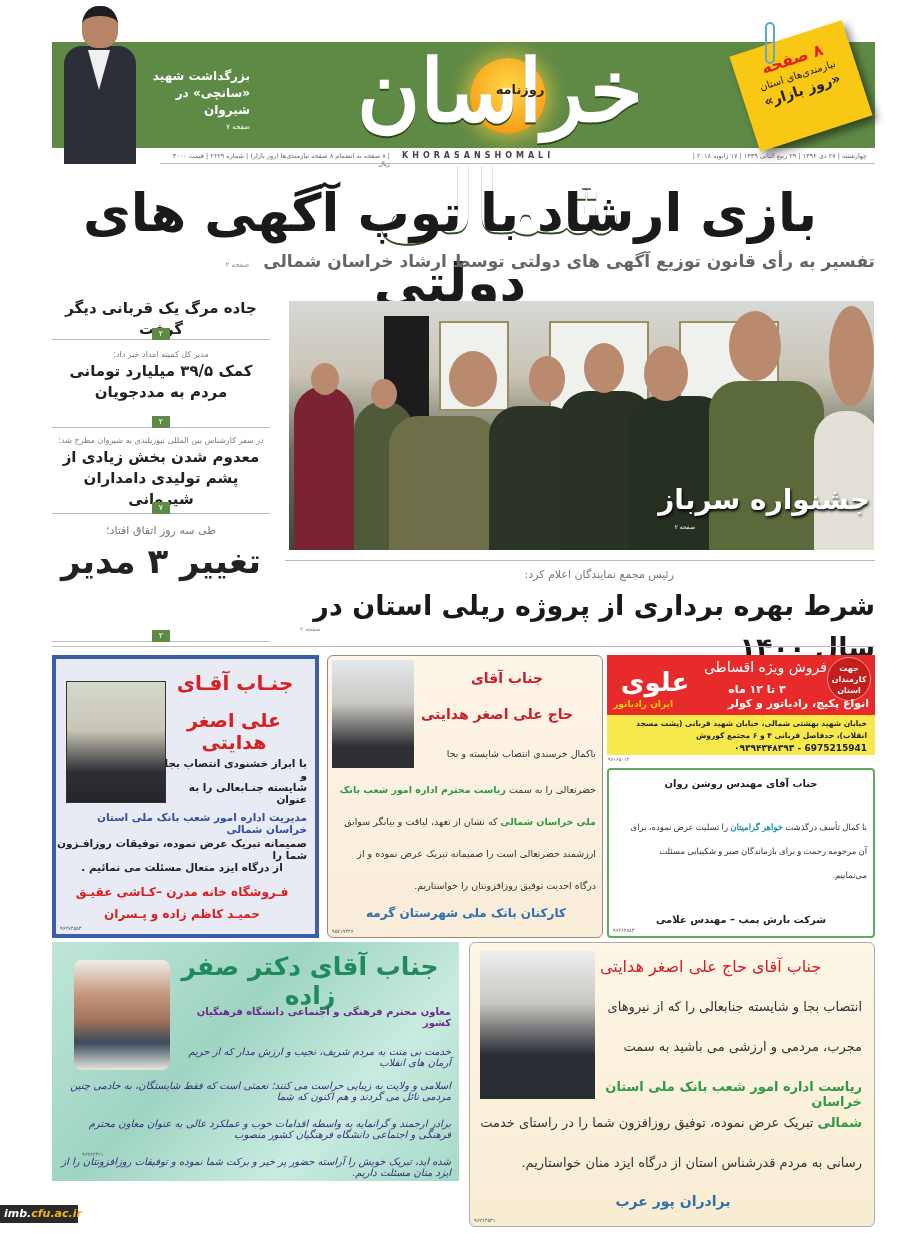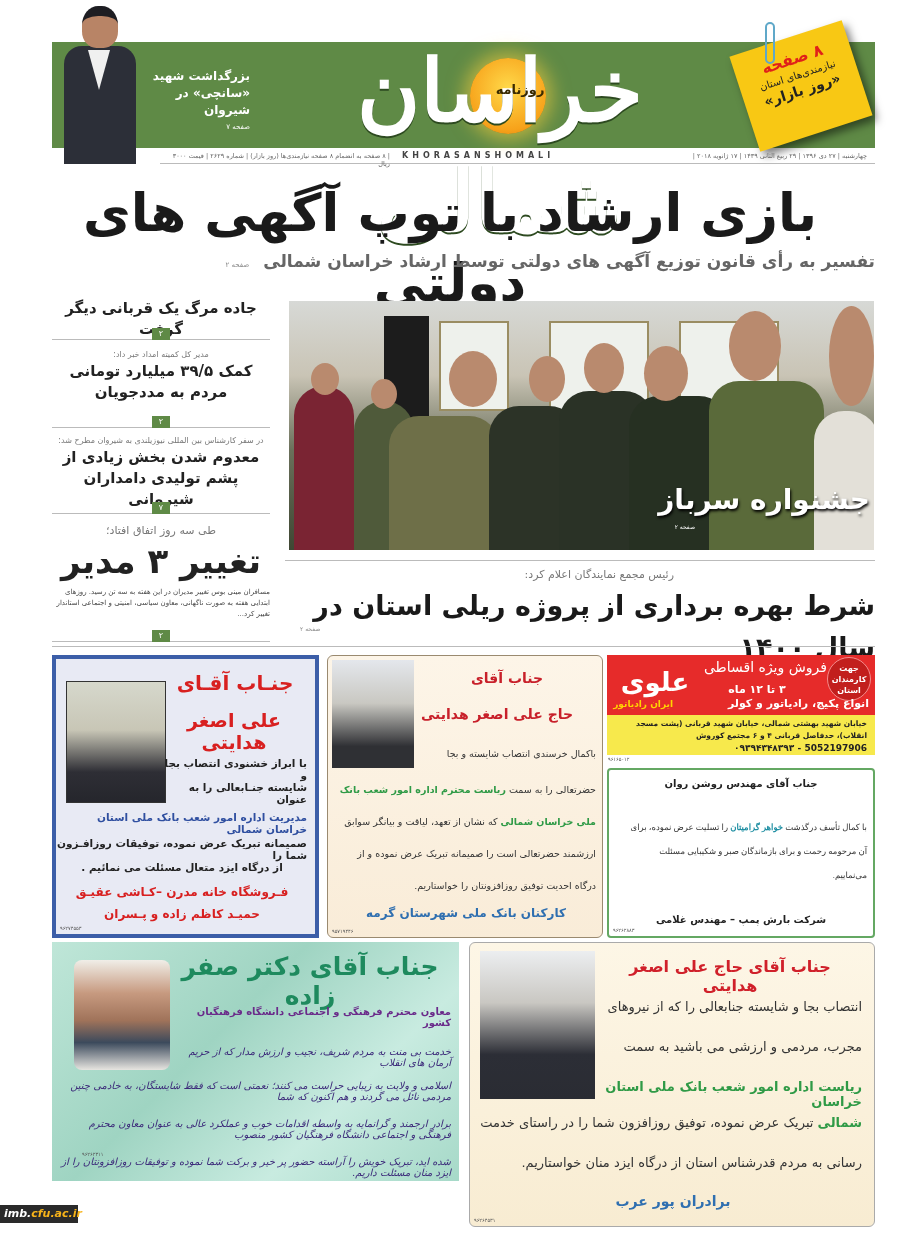--- a/index.html
+++ b/index.html
@@ -110,21 +110,21 @@
 
   .ad5 { left: 52px; top: 942px; width: 407px; height: 239px; background: linear-gradient(135deg,#bfe6d8 0%,#9fd4c2 40%,#c8ebe0 70%,#a6d9c8 100%); }
   .ad5 .photo-box { position: absolute; left: 22px; top: 18px; width: 96px; height: 110px; border-radius: 8px; background: linear-gradient(180deg,#f0eee8 0%,#c79a80 30%,#a0735a 55%,#3c4a5c 75%,#e7e5e0 100%); }
   .ad5 .t1 { position: absolute; right: 14px; top: 10px; width: 270px; color: #1e8a5e; font-size: 25px; font-weight: bold; text-align: center; }
   .ad5 .t2 { position: absolute; right: 8px; top: 64px; width: 270px; color: #6a2a8a; font-size: 10px; font-weight: bold; text-align: right; direction: rtl; }
   .ad5 .line { position: absolute; right: 8px; width: 392px; font-family: "DejaVu Serif", serif; font-style: italic; font-size: 10px; color: #3c2a7a; text-align: right; direction: rtl; }
   .ad5 .sig { position: absolute; left: 40px; top: 255px; width: 360px; text-align: center; color: #e0262a; font-size: 15px; font-weight: bold; }
 
   .ad6 { left: 469px; top: 942px; width: 406px; height: 285px; background: linear-gradient(180deg,#fdf6e6,#f8ecd2); border: 1px solid #aaa; border-radius: 6px; }
   .ad6 .photo-box { position: absolute; left: 10px; top: 8px; width: 115px; height: 148px; background: linear-gradient(180deg,#eceef0 0%,#c9c7c2 35%,#2c2e36 70%,#2a2c33 100%); }
-  .ad6 .t1 { position: absolute; right: 14px; top: 14px; width: 260px; color: #d0202a; font-size: 16px; font-weight: bold; text-align: center; direction: rtl; }
+  .ad6 .t1 { position: absolute; right: 14px; top: 14px; width: 260px; color: #d0202a; font-size: 16px; font-weight: normal; text-align: left; direction: rtl; }
   .ad6 .line { position: absolute; right: 12px; font-size: 13px; color: #333; direction: rtl; text-align: right; }
   .ad6 .green { color: #2f9a46; font-weight: bold; }
   .ad6 .sig { position: absolute; left: 0; top: 250px; width: 406px; text-align: center; color: #2f6fb0; font-size: 14px; font-weight: bold; }
 
   .watermark { left: 0; top: 1205px; width: 78px; height: 18px; background: #2a2a2a; color: #fff; font-size: 11px; font-weight: bold; font-style: italic; padding-left: 4px; line-height: 18px; }
   .watermark .y { color: #f6b31a; }
 </style>
 </head>
 <body>
 
@@ -173,21 +173,20 @@
   <div class="pgbadge">۲</div>
 </div>
 <div class="abs news rtl ctr" style="top:436px;height:78px;">
   <div class="kicker">در سفر کارشناس بین المللی نیوزیلندی به شیروان مطرح شد:</div>
   <div class="title">معدوم شدن بخش زیادی از پشم تولیدی دامداران شیروانی</div>
   <div class="pgbadge">۷</div>
 </div>
 <div class="abs news rtl ctr" style="top:524px;height:118px;">
   <div class="kicker" style="font-size:11px;">طی سه روز اتفاق افتاد؛</div>
   <div class="title big">تغییر ۳ مدیر</div>
-  <div class="body" style="text-align:right;">مسافران مینی بوس تغییر مدیران در این هفته به سه تن رسید. روزهای ابتدایی هفته به صورت ناگهانی، معاون سیاسی، امنیتی و اجتماعی استاندار تغییر کرد...</div>
   <div class="pgbadge">۲</div>
 </div>
 
 <div class="abs photo">
   <div class="ph-window" style="left:150px;width:70px;"></div>
   <div class="ph-window" style="left:260px;width:100px;"></div>
   <div class="ph-window" style="left:390px;width:100px;"></div>
   <div class="ph-speaker"></div>
   <div class="ph-person" style="left:5px;top:85px;width:60px;height:170px;background:#7a2433;"></div>
   <div class="ph-head" style="left:22px;top:62px;width:28px;height:32px;"></div>
@@ -244,21 +243,21 @@
 
 <div class="abs ad ad3">
   <div class="badge">جهت کارمندان استان</div>
   <div class="t1 rtl">فروش ویژه اقساطی</div>
   <div class="brand rtl">علوی</div>
   <div class="t2 rtl">۳ تا ۱۲ ماه</div>
   <div class="t3">انواع پکیج، رادیاتور و کولر</div>
   <div class="iran rtl">ایران رادیاتور</div>
   <div class="yellow">
     <div>خیابان شهید بهشتی شمالی، خیابان شهید قربانی (پشت مسجد انقلاب)، حدفاصل قربانی ۴ و ۶ مجتمع کوروش</div>
-    <div class="phones">5052197906 - ۰۹۳۹۴۳۴۸۳۹۳</div>
+    <div class="phones">6975215941 - ۰۹۳۹۴۳۴۸۳۹۳</div>
   </div>
 </div>
 <div class="abs ad-code" style="left:608px;top:756px;font-size:5px;color:#555;">۹۶۱۶۵۰۱۲</div>
 
 <div class="abs ad ad4">
   <div class="t1 rtl">جناب آقای مهندس روشن روان</div>
   <div class="line" style="top:52px;"><span>با کمال تأسف درگذشت </span><span class="teal">خواهر گرامیتان</span><span> را تسلیت عرض نموده، برای</span></div>
   <div class="line" style="top:76px;">آن مرحومه رحمت و برای بازماندگان صبر و شکیبایی مسئلت</div>
   <div class="line" style="top:100px;">می‌نماییم.</div>
   <div class="sig rtl">شرکت بارش پمپ – مهندس غلامی</div>

